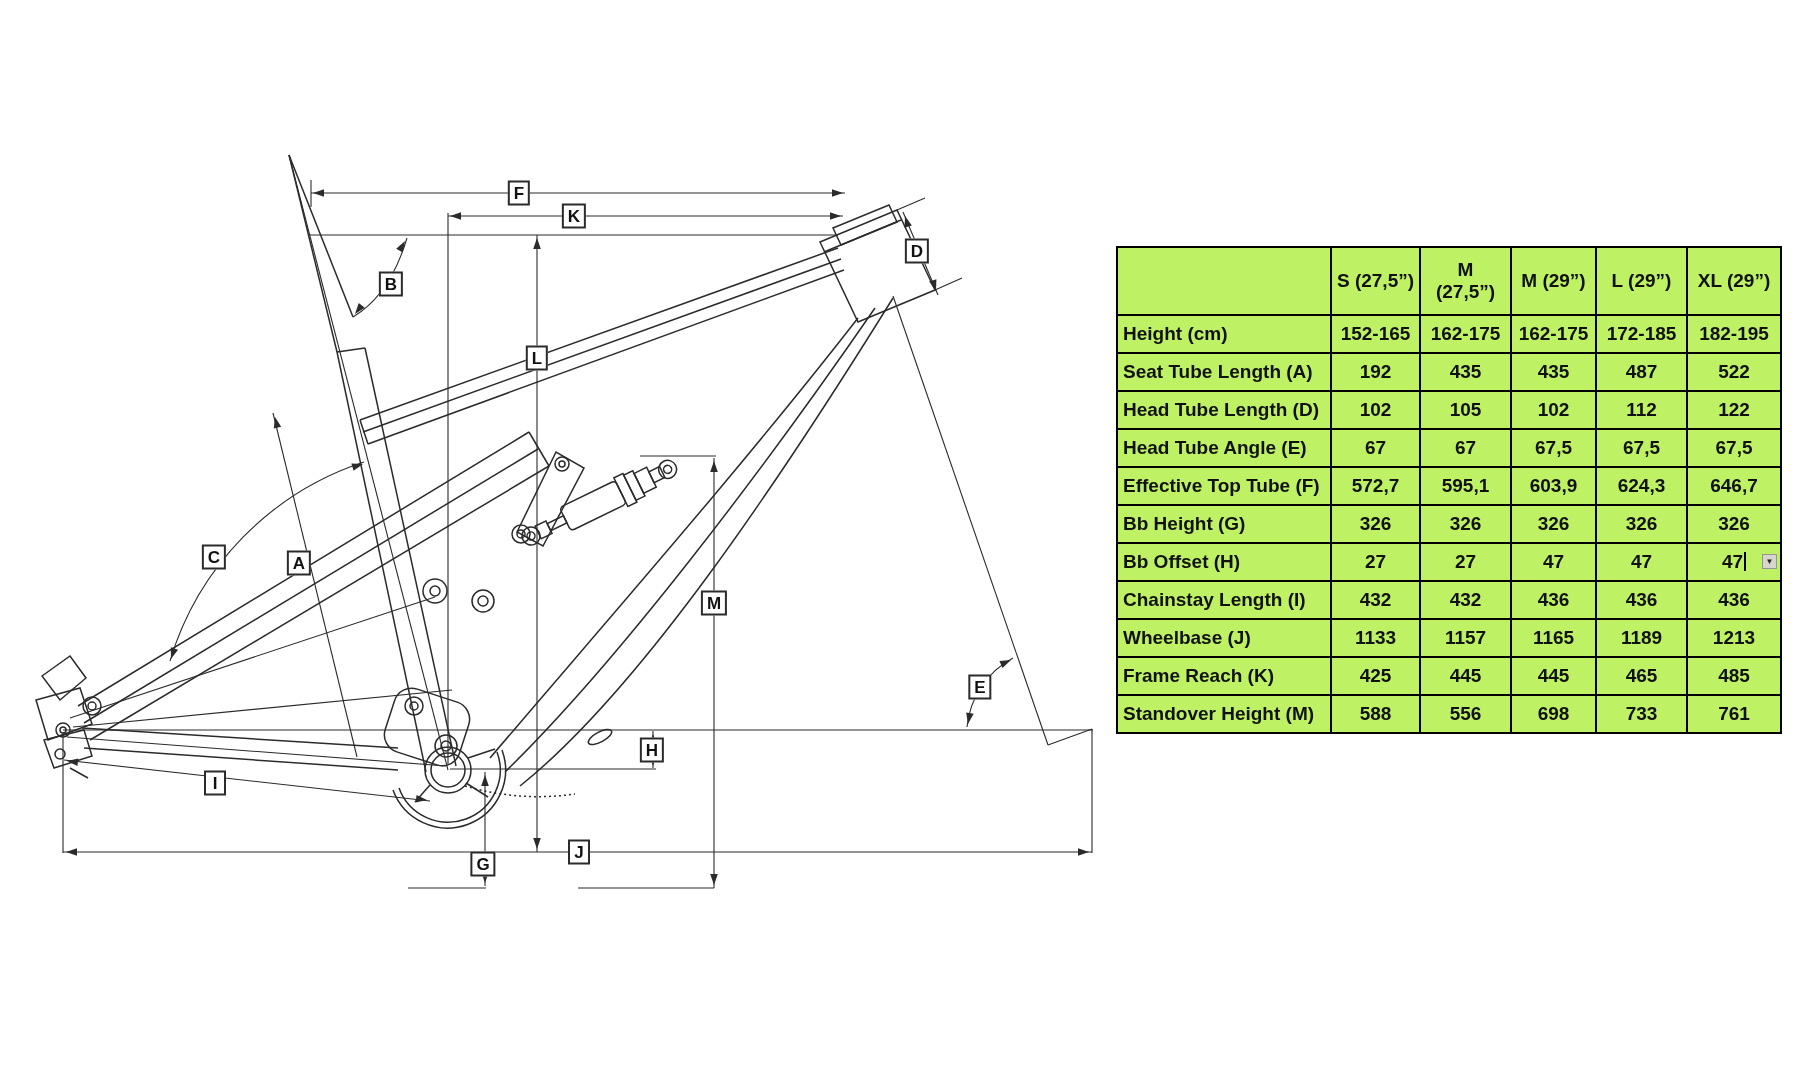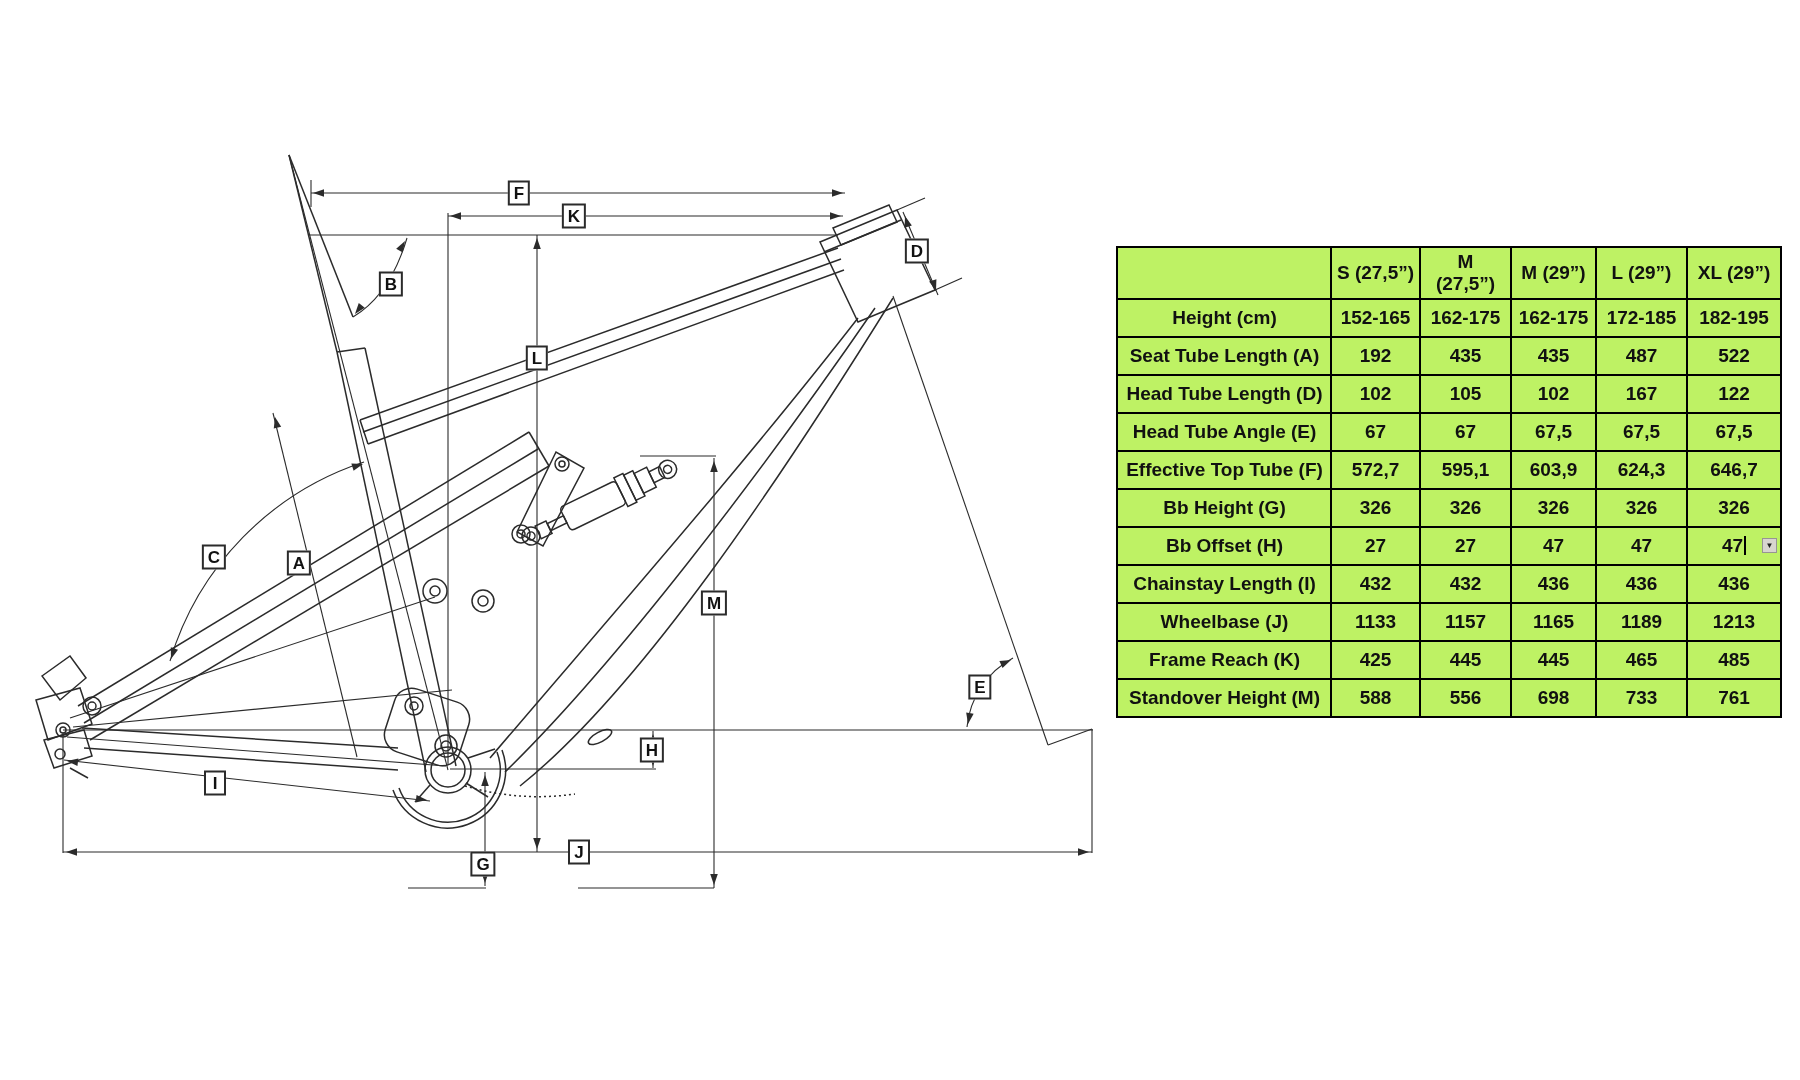--- a/index.html
+++ b/index.html
@@ -20,23 +20,23 @@
   table.geo{
     position:absolute;left:1116px;top:246px;
     border-collapse:collapse;table-layout:fixed;background:#bef264;color:#111;
   }
   table.geo th, table.geo td{
     border:2px solid #000;
     font:bold 19px/22px "Liberation Sans",sans-serif;
     overflow:hidden;
   }
   table.geo th{height:50px;text-align:center;padding:0 2px;vertical-align:middle;}
-  table.geo th.col-m275{padding:0 11px;}
+  table.geo th.col-m275{padding:8px 11px;}
   table.geo td{height:32px;vertical-align:middle;}
-  table.geo td.lbl{text-align:center;padding:2px 4px 2px 5px;}
+  table.geo td.lbl{text-align:left;padding:2px 4px 2px 5px;}
   table.geo td.val{text-align:center;position:relative;padding:2px 2px;}
   .caret{display:inline-block;width:2px;height:19px;background:#000;margin-left:1px;vertical-align:-3px;}
   .dd{
     position:absolute;right:3px;top:50%;margin-top:-8px;width:15px;height:15px;
     background:#d8d5cf;border:1px solid #979593;box-sizing:border-box;cursor:pointer;
   }
   .dd span{display:block;font-size:8px;line-height:13px;color:#222;text-align:center;}
   .thin{stroke:#2b2b2b;stroke-width:1.1;fill:none;}
   .tube{stroke:#2b2b2b;stroke-width:1.5;fill:none;}
   .arr{fill:#2b2b2b;stroke:none;}
@@ -264,21 +264,21 @@
         <td class="val"><span>435</span></td>
         <td class="val"><span>435</span></td>
         <td class="val"><span>487</span></td>
         <td class="val"><span>522</span></td>
       </tr>
       <tr>
         <td class="lbl">Head Tube Length (D)</td>
         <td class="val"><span>102</span></td>
         <td class="val"><span>105</span></td>
         <td class="val"><span>102</span></td>
-        <td class="val"><span>167</span></td>
+        <td class="val"><span>112</span></td>
         <td class="val"><span>122</span></td>
       </tr>
       <tr>
         <td class="lbl">Head Tube Angle (E)</td>
         <td class="val"><span>67</span></td>
         <td class="val"><span>67</span></td>
         <td class="val"><span>67,5</span></td>
         <td class="val"><span>67,5</span></td>
         <td class="val"><span>67,5</span></td>
       </tr>

